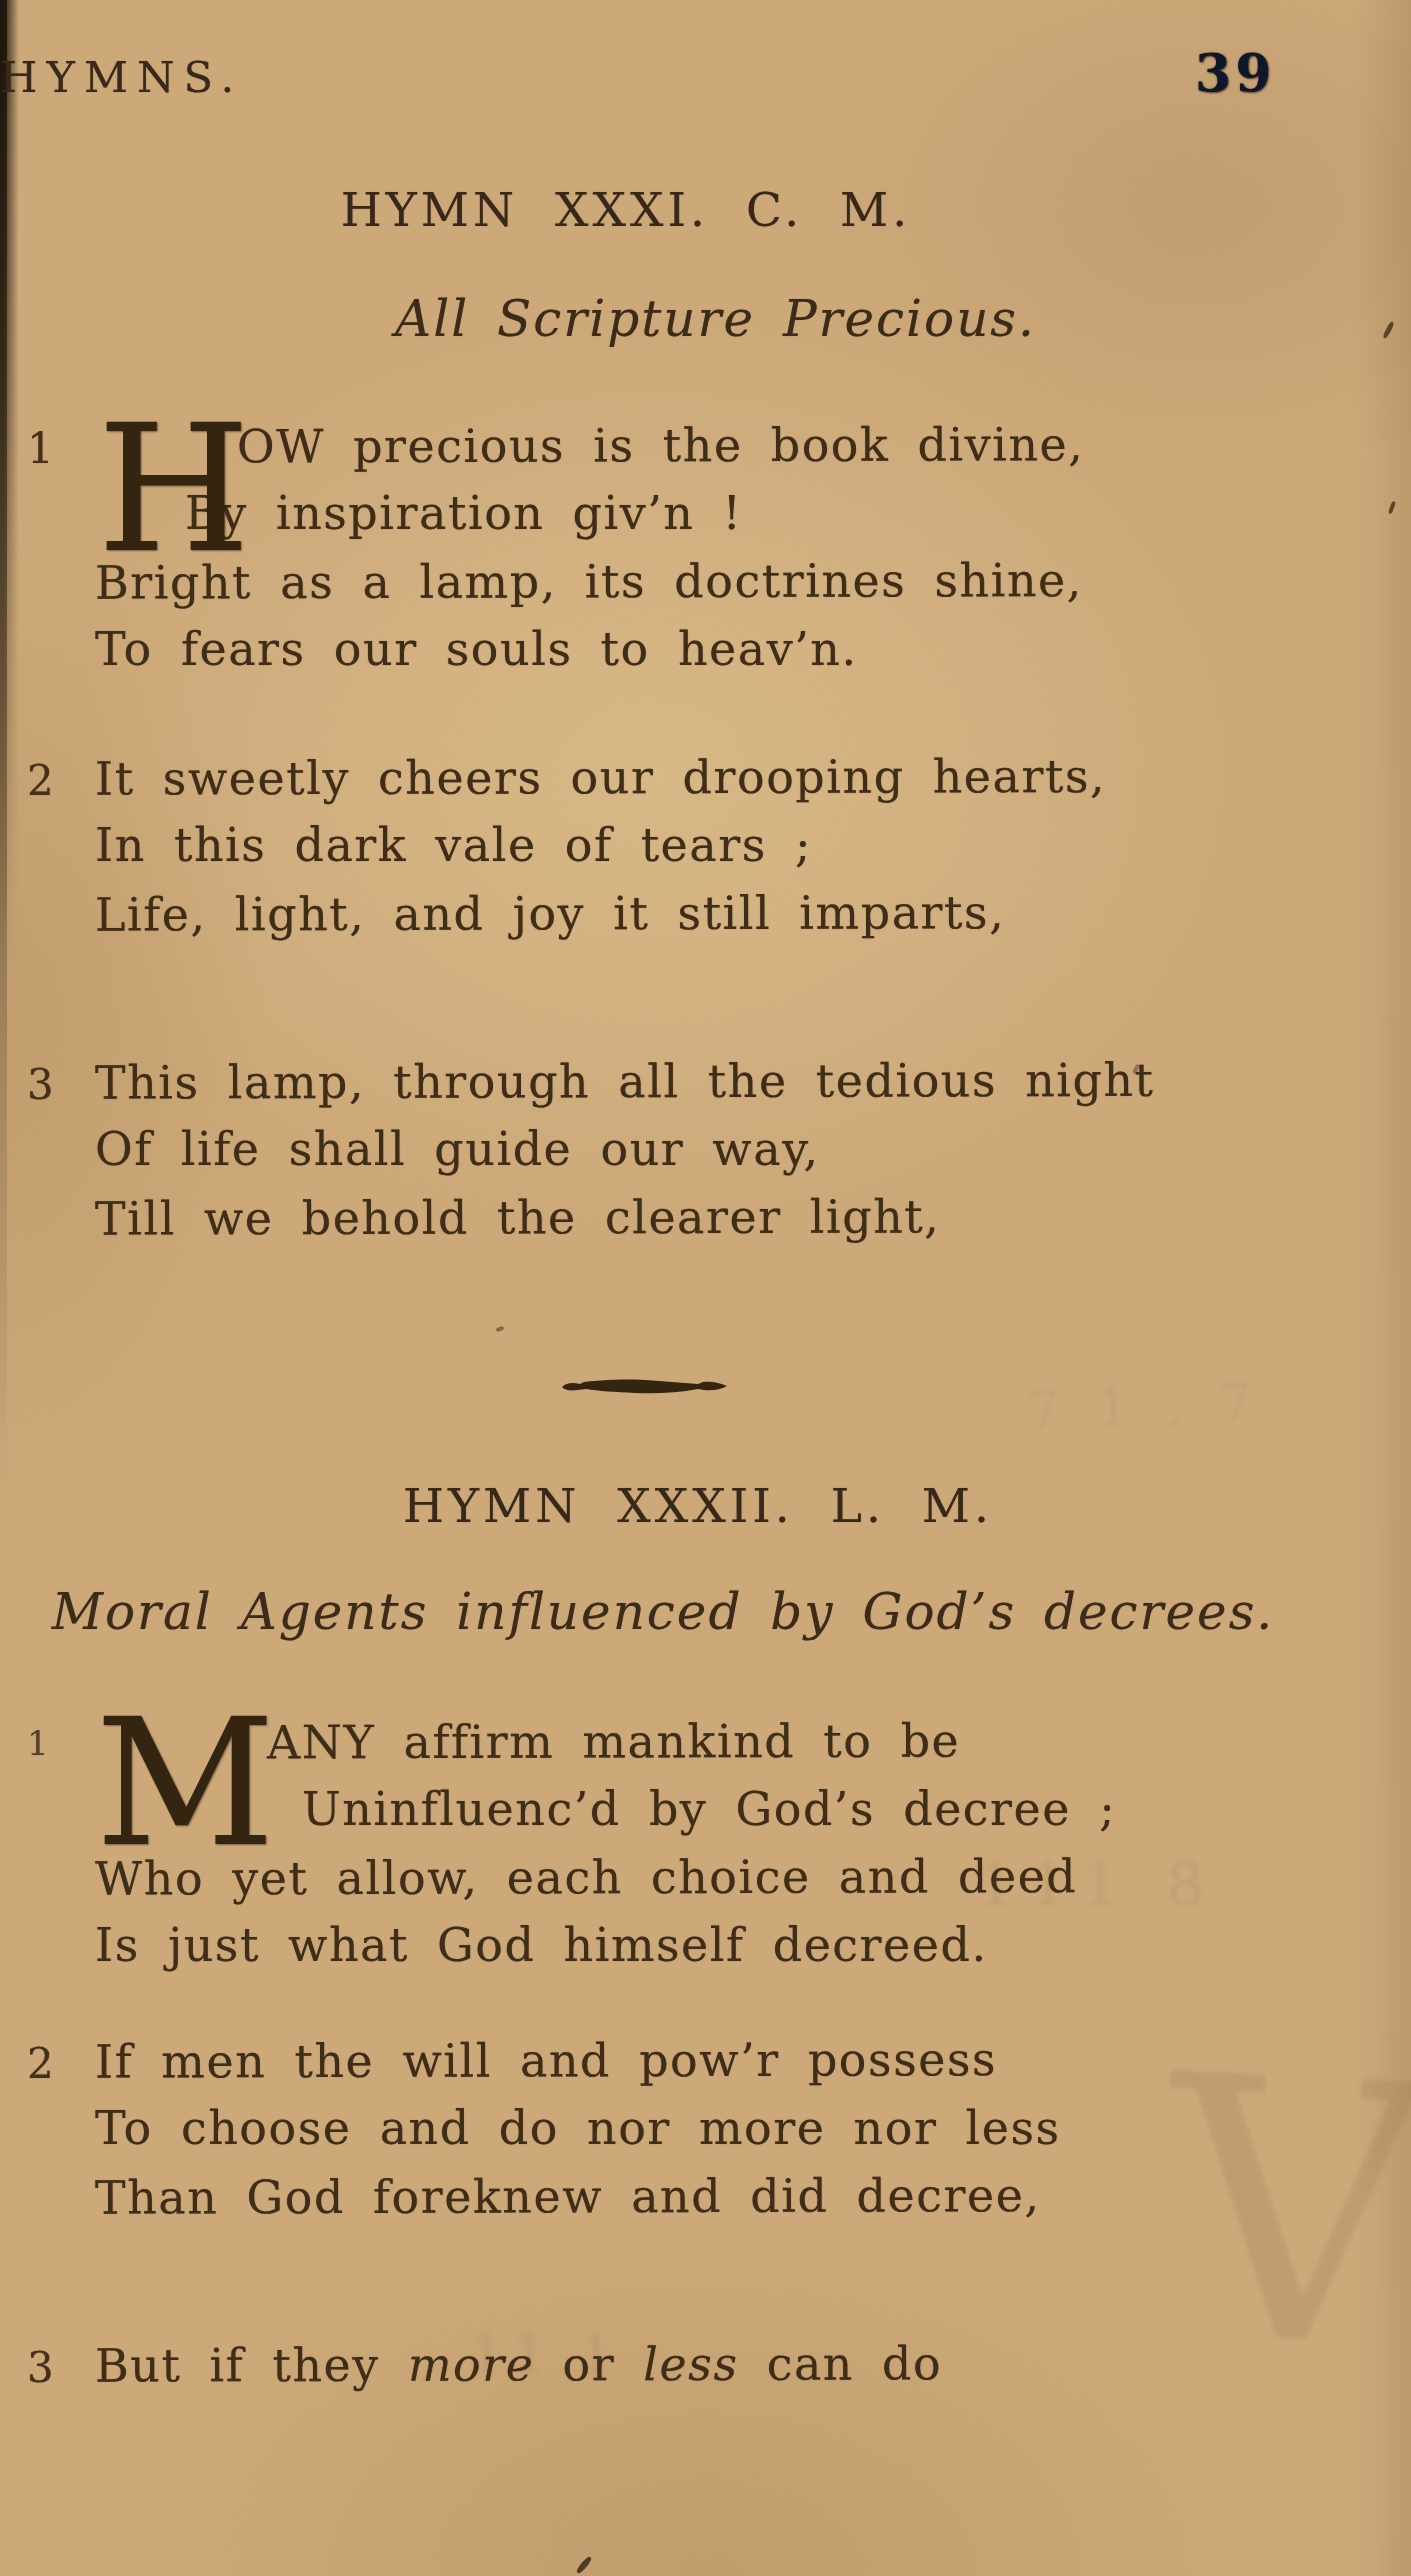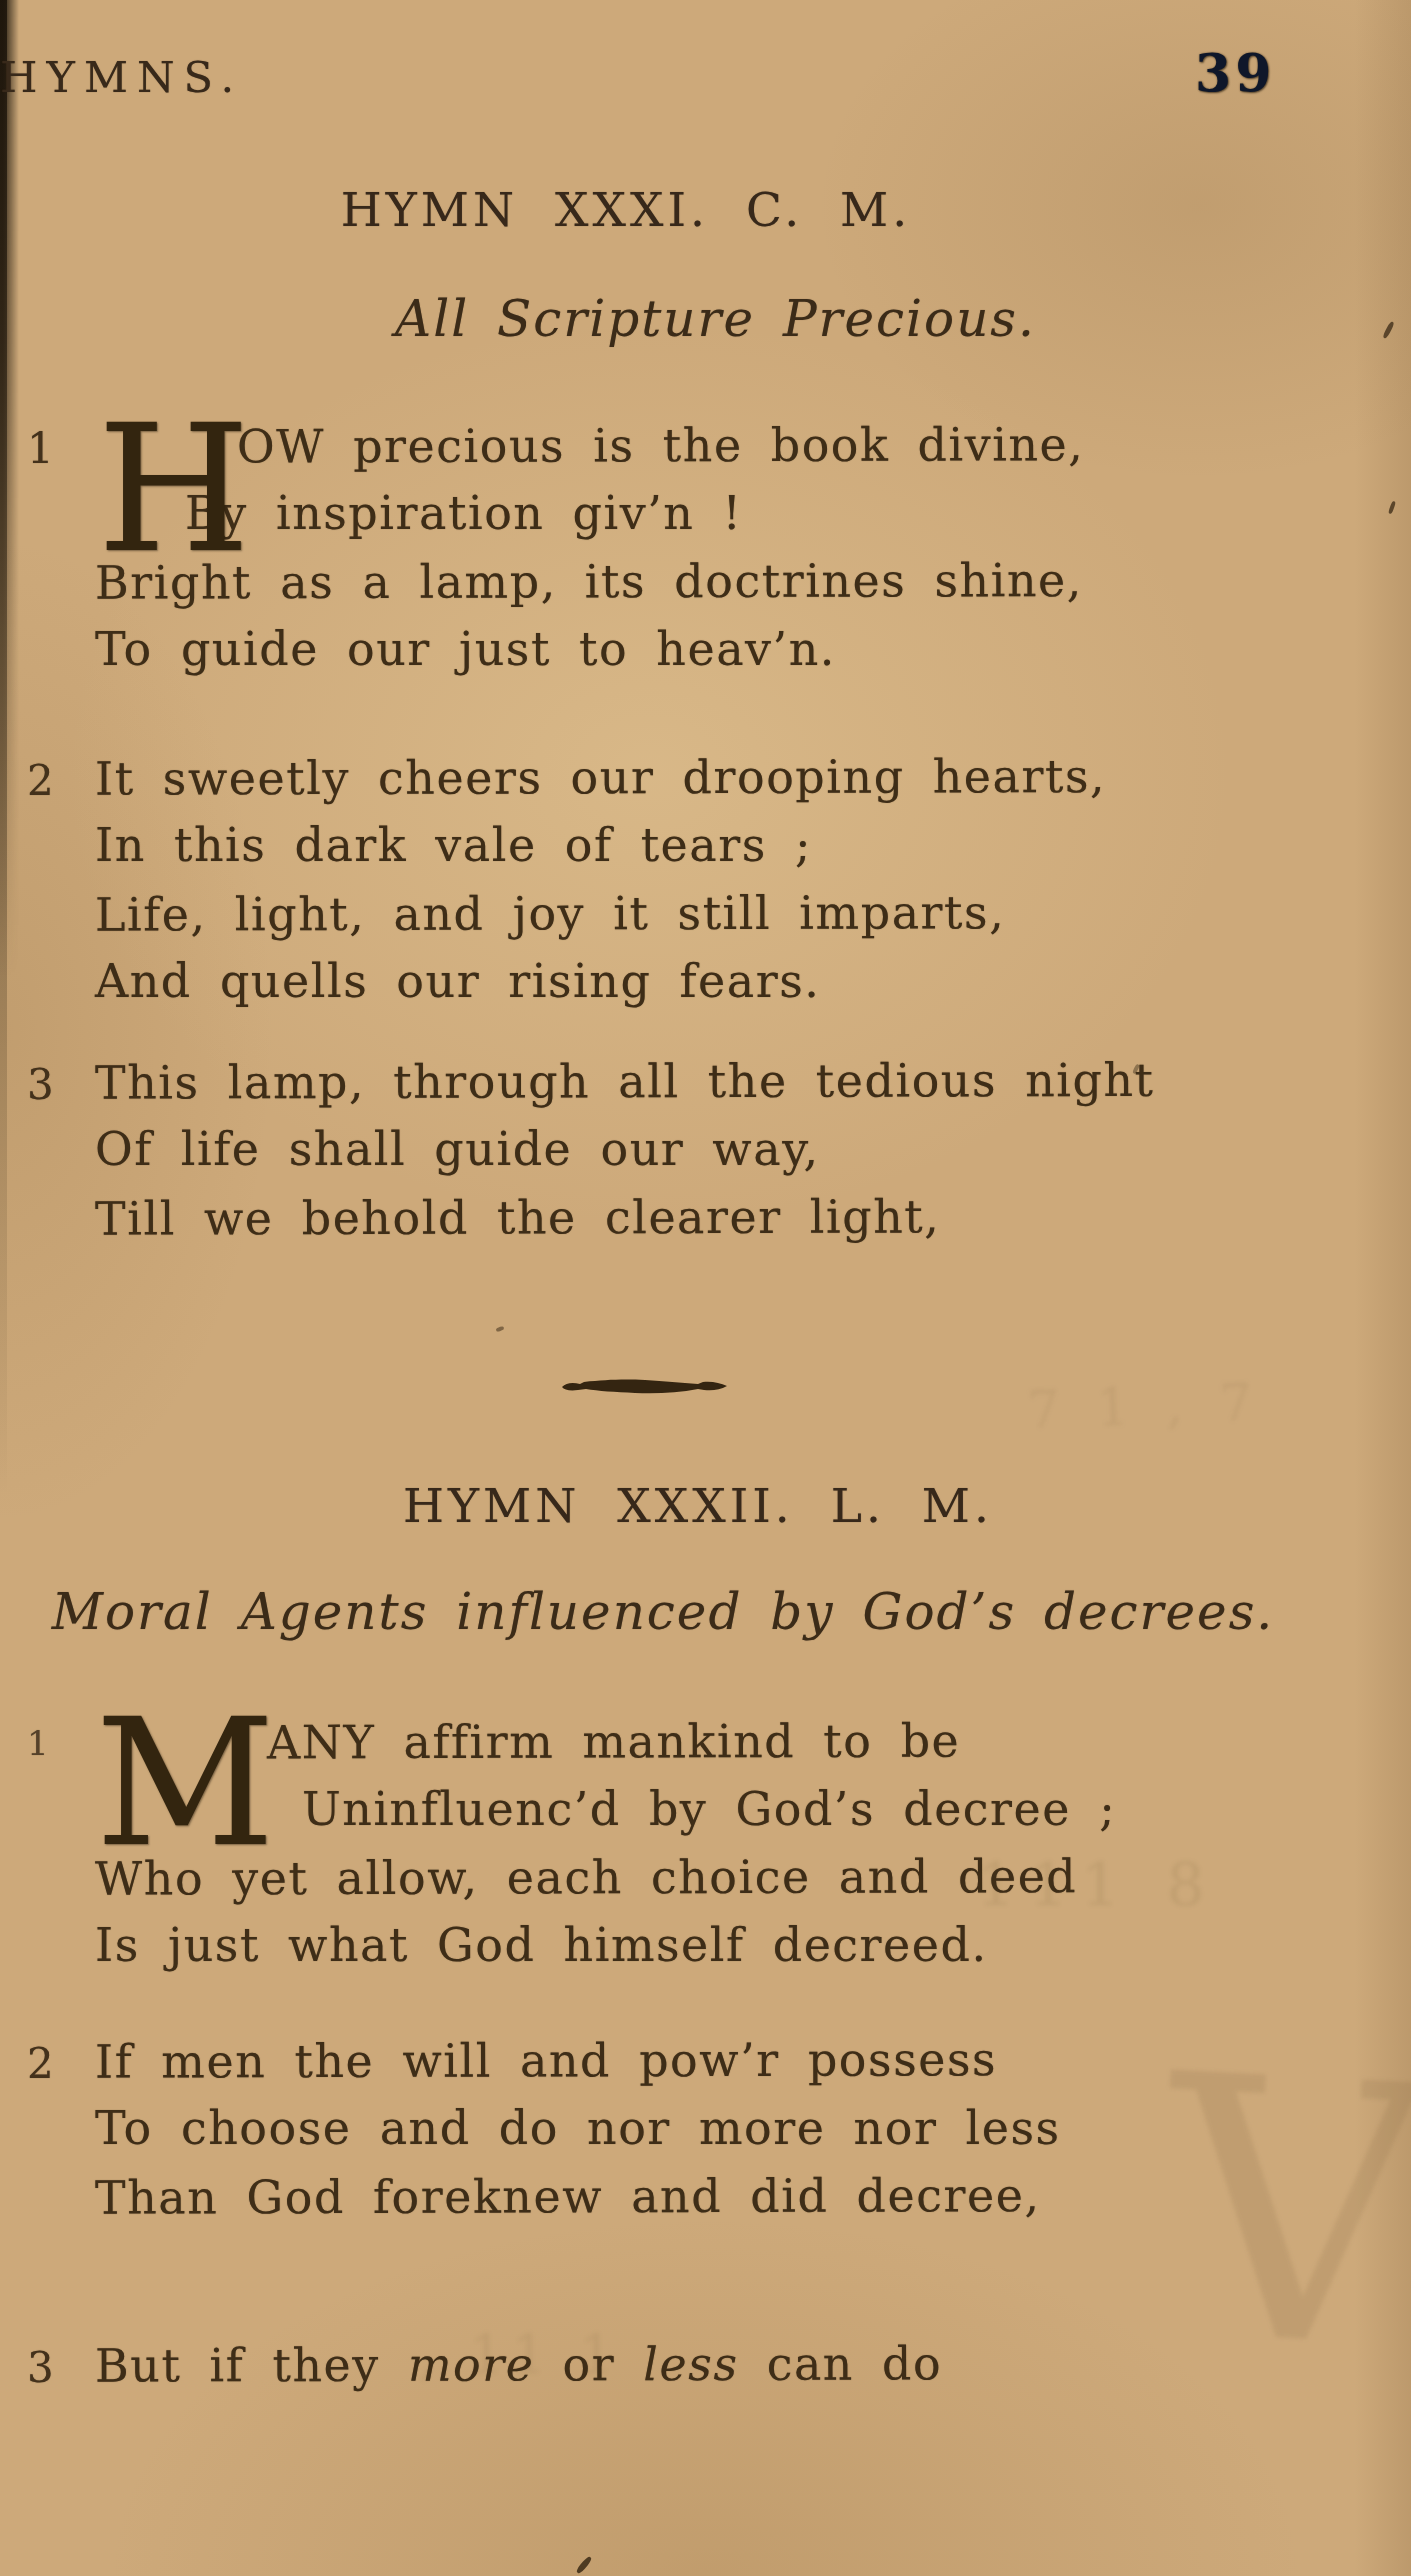--- a/index.html
+++ b/index.html
@@ -121,28 +121,27 @@
   <section>
     <h2 class="hymn-heading h31">HYMN XXXI. C. M.</h2>
     <div class="hymn-subtitle sub31">All Scripture Precious.</div>
     <div>
         <div class="stanza st-0-0 has-cap">
           <span class="stanza-number">1</span>
           <span class="drop-cap">H</span>
           <div class="verse-line"><span>OW precious is the book divine,</span></div>
           <div class="verse-line"><span>By inspiration giv’n !</span></div>
           <div class="verse-line"><span>Bright as a lamp, its doctrines shine,</span></div>
-          <div class="verse-line"><span>To guide our just to heav’n.</span></div>
+          <div class="verse-line"><span>To fears our souls to heav’n.</span></div>
         </div>
         <div class="stanza st-0-1">
           <span class="stanza-number">2</span>
           <div class="verse-line"><span>It sweetly cheers our drooping hearts,</span></div>
           <div class="verse-line"><span>In this dark vale of tears ;</span></div>
           <div class="verse-line"><span>Life, light, and joy it still imparts,</span></div>
-          <div class="verse-line"><span>And quells our rising fears.</span></div>
         </div>
         <div class="stanza st-0-2">
           <span class="stanza-number">3</span>
           <div class="verse-line"><span>This lamp, through all the tedious night</span></div>
           <div class="verse-line"><span>Of life shall guide our way,</span></div>
           <div class="verse-line"><span>Till we behold the clearer light,</span></div>
         </div>
       </div>
   </section>
 

